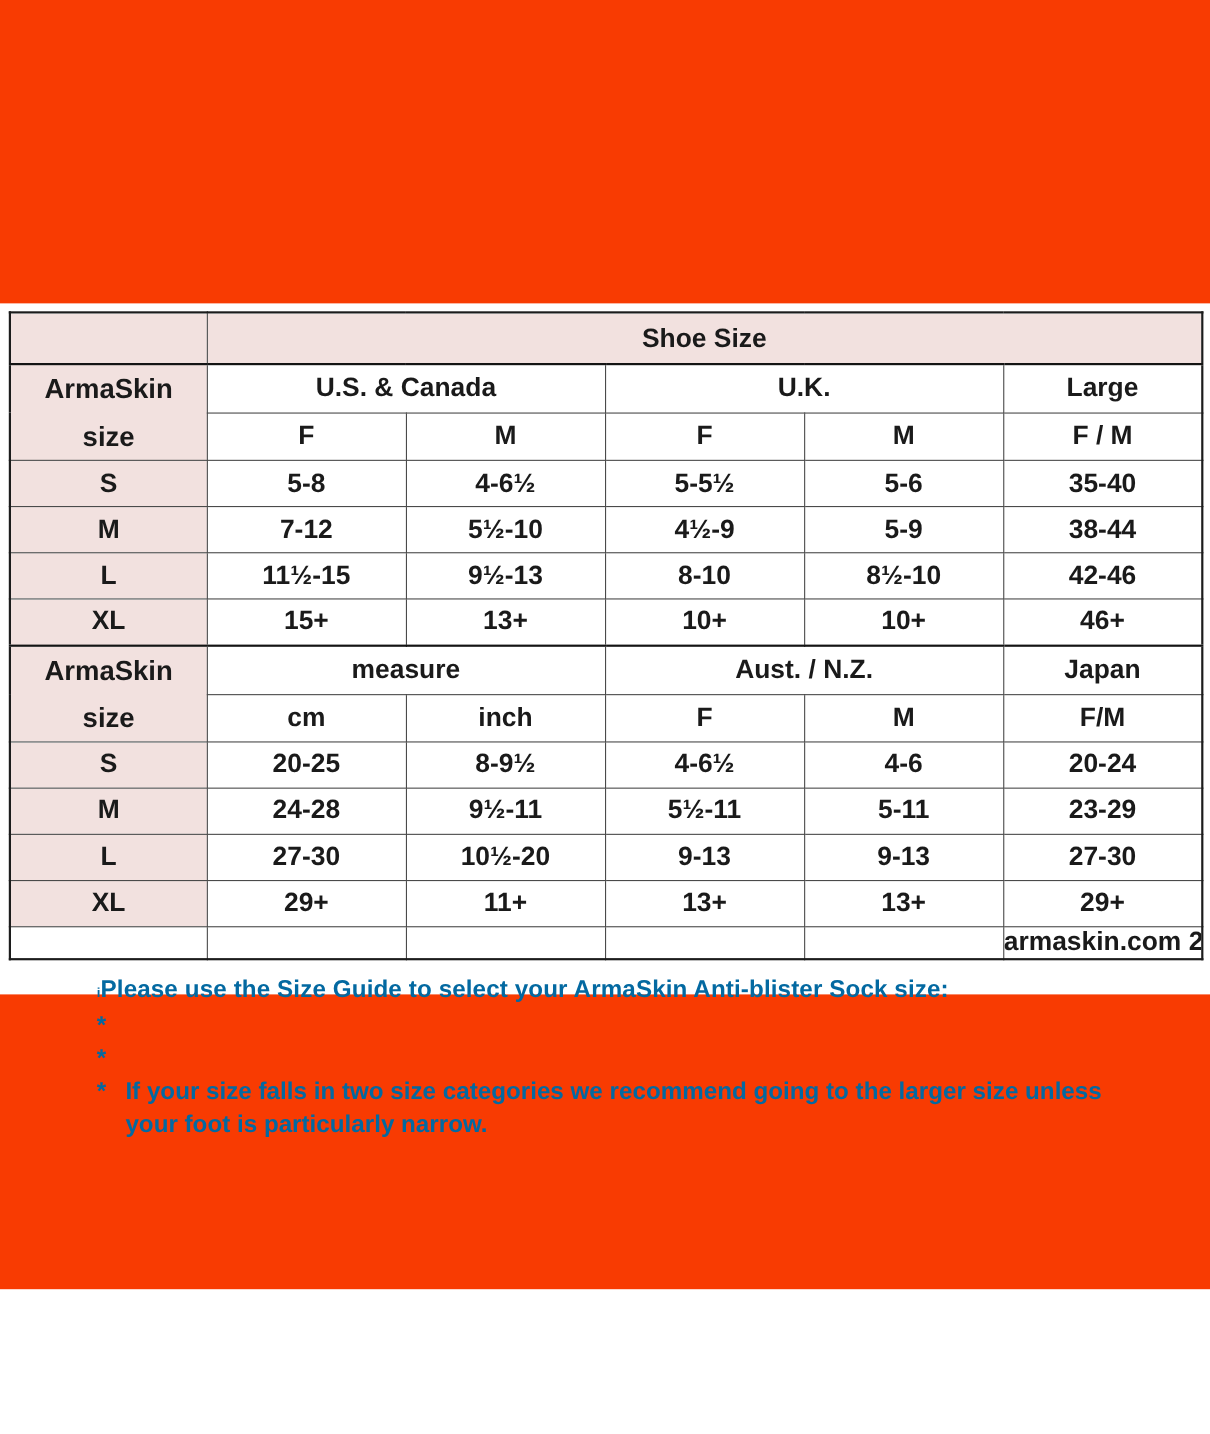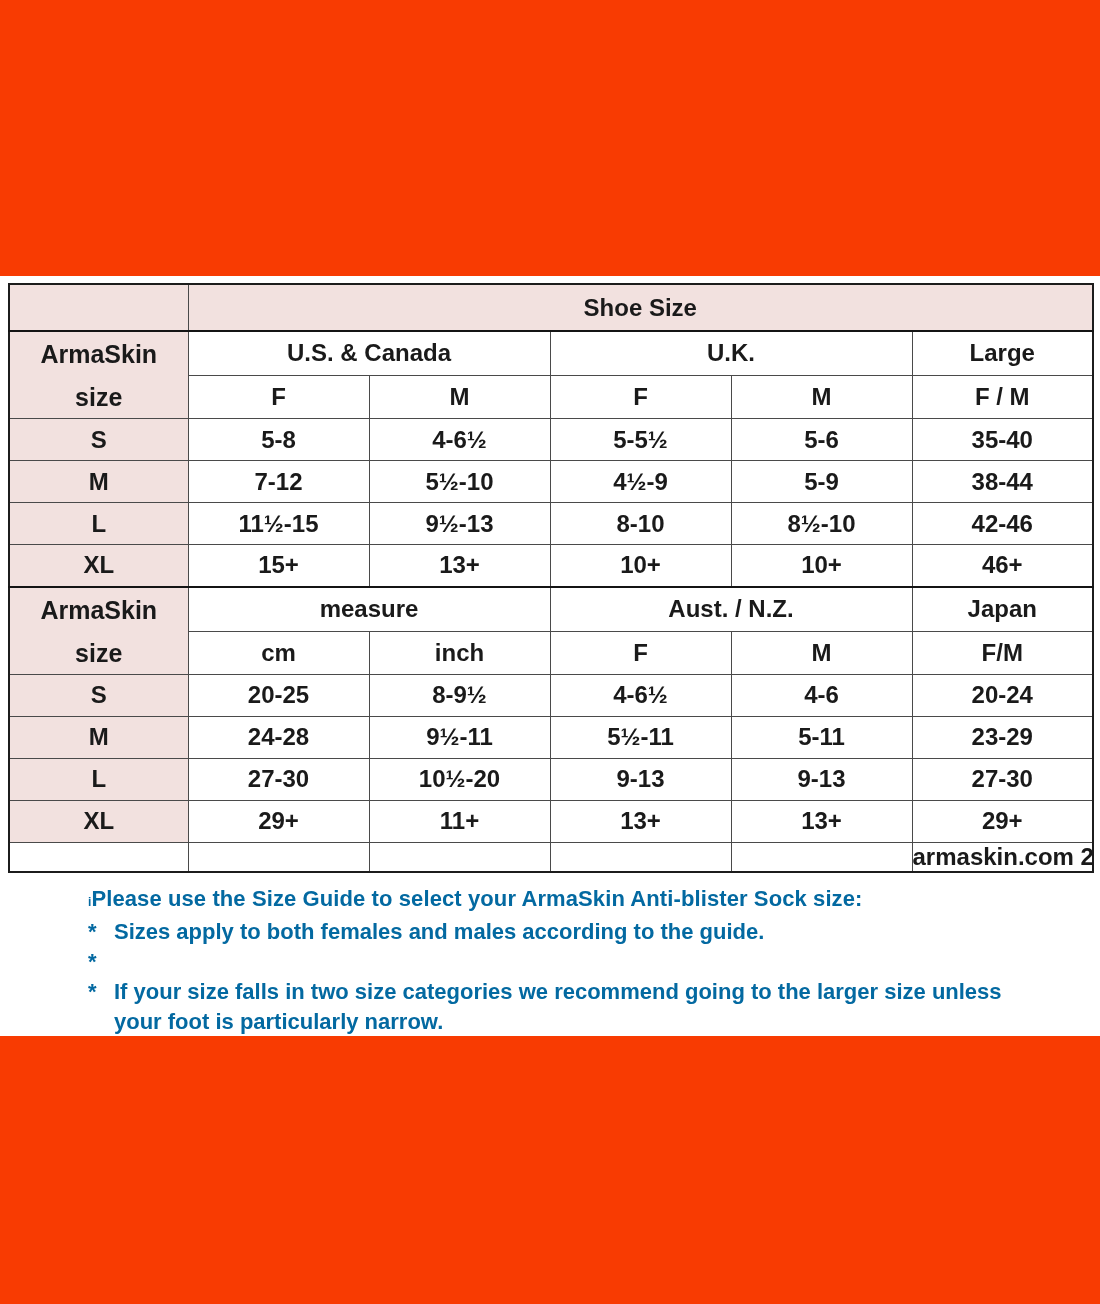--- a/index.html
+++ b/index.html
@@ -7,21 +7,21 @@
     width: 1100px; height: 1304px;
     background: #ffffff;
     font-family: "Liberation Sans", sans-serif;
     color: #1a1a1a;
     overflow: hidden;
   }
   .band { width: 1100px; background: #f83b02; }
   .band-top { height: 276px; }
   .band-bottom { height: 268px; }
   .panel {
-    width: 1100px; height: 760px;
+    width: 1100px; height: 628px;
     background: #ffffff;
     box-sizing: border-box;
     padding-top: 7px;
   }
   table.sizechart {
     border-collapse: collapse;
     table-layout: fixed;
     width: 1084px;
     margin-left: 8px;
     border: 2px solid #1c1c1c;
@@ -195,21 +195,20 @@
     </tr>
   </tbody>
     </table>
 
   <div class="notes">
     <div class="notes-title">
       <span class="tiny-i">i</span><span>Please use the Size Guide to select your ArmaSkin Anti-blister Sock size:</span>
     </div>
     <div class="bullet-row">
       <span class="bullet-star">*</span>
-      <span class="bullet-text">Sizes apply to both females and males according to the guide.</span>
     </div>
     <div class="bullet-row">
       <span class="bullet-star">*</span>
     </div>
     <div class="bullet-row wrap">
       <span class="bullet-star">*</span>
       <span class="bullet-text">If your size falls in two size categories we recommend going to the larger size unless your foot is particularly narrow.</span>
     </div>
   </div>
 

